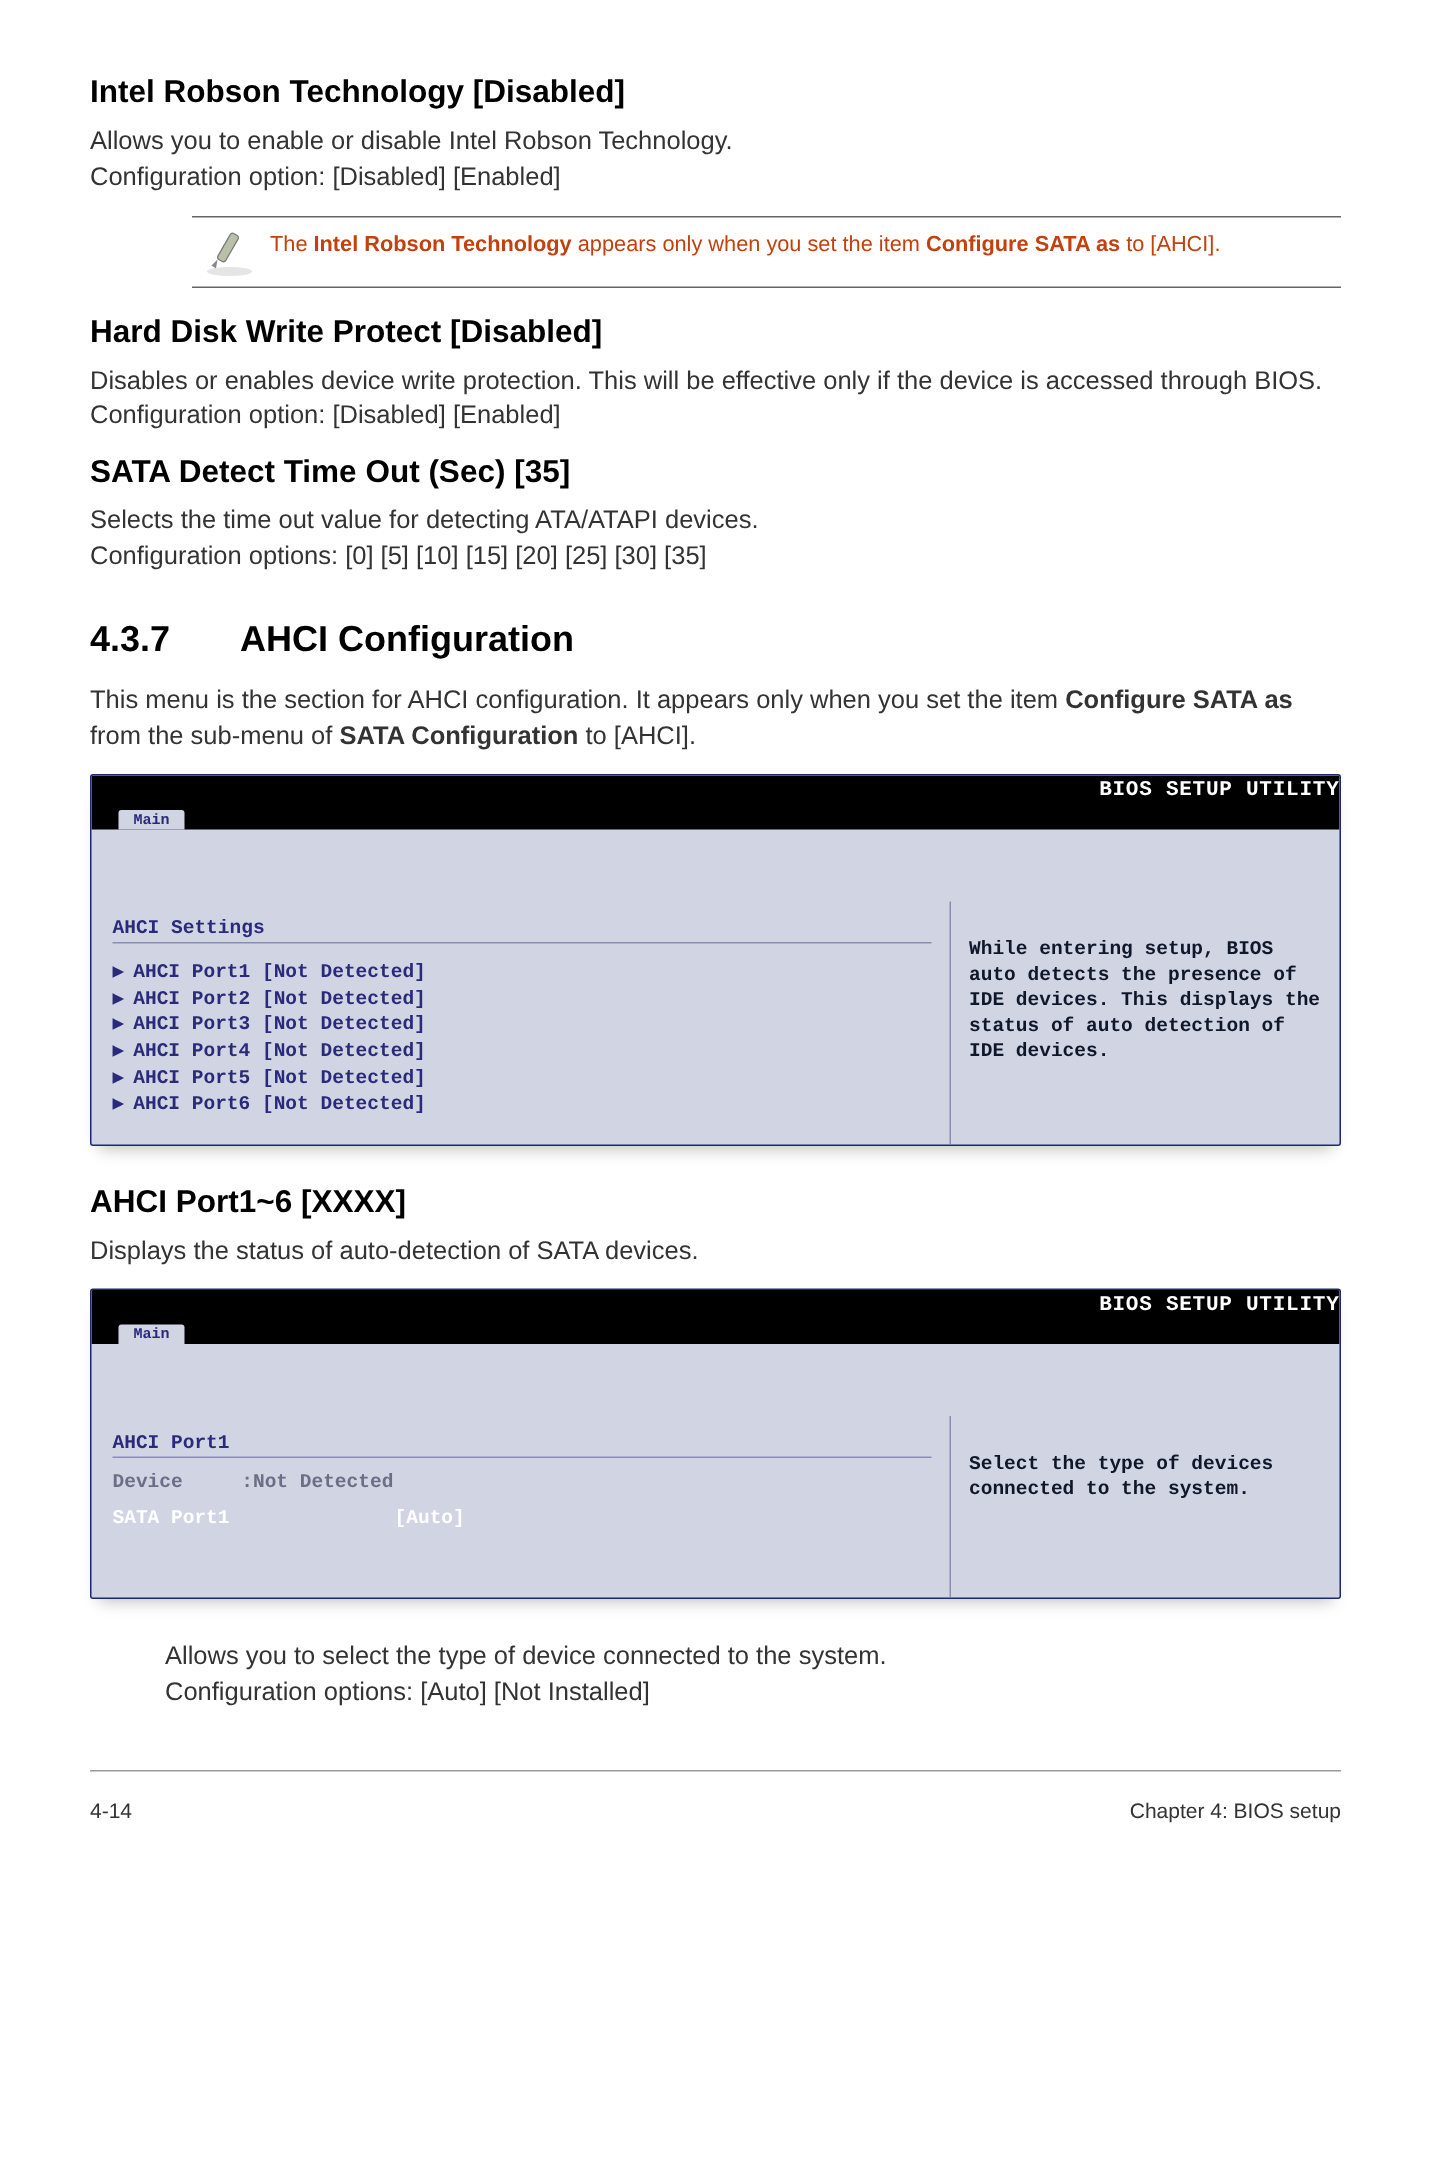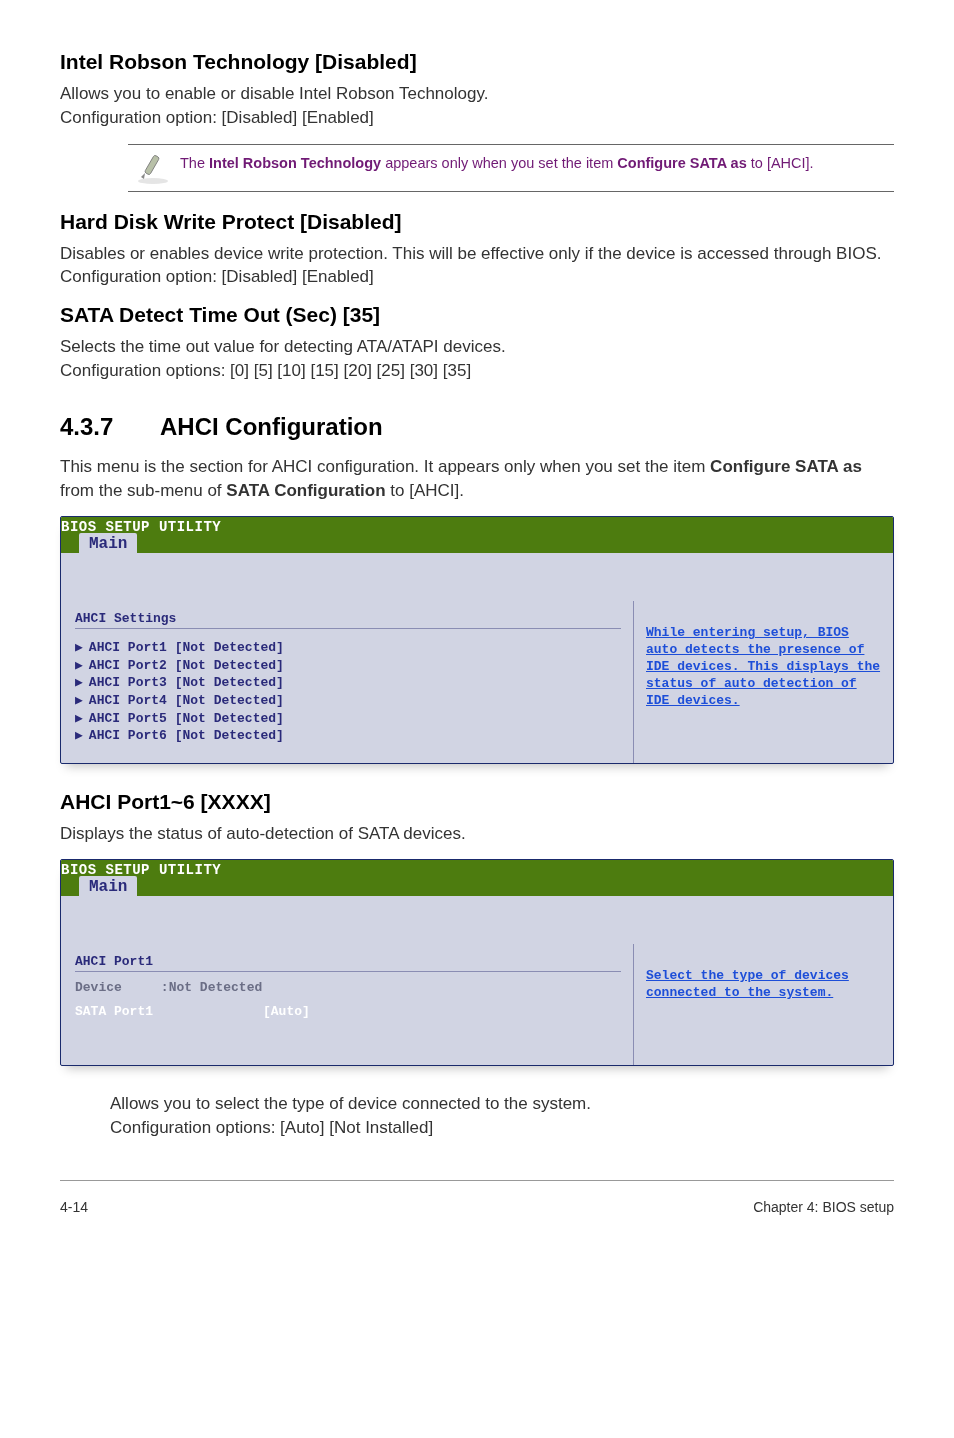--- a/index.html
+++ b/index.html
@@ -35,63 +35,63 @@
     }
     .note-icon {
       width: 52px;
       flex: 0 0 52px;
       display: flex;
       align-items: center;
       justify-content: center;
     }
     .note-text {
       font-size: 14.5px;
-      color: #701a75;
+      color: #c2410c;
       line-height: 1.4;
       padding-top: 2px;
     }
     .note-text b { font-weight: bold; }
     h2.numbered {
       font-size: 24px;
       font-weight: bold;
       color: #000;
       margin: 30px 0 14px 0;
     }
     h2.numbered .num { display:inline-block; width: 100px; }
     .bios-box {
       border: 1px solid #1a2a6c;
       border-radius: 2px;
       background: #d1d4e3;
       margin: 8px 0 26px 0;
       overflow: hidden;
       box-shadow: 0 8px 10px -6px rgba(0,0,0,0.25);
     }
     .bios-header {
-      background: #4d7c0f;
+      background: #000000;
       color: #fff;
       font-family: "Courier New", monospace;
       font-weight: bold;
       font-size: 14px;
-      text-align: left;
+      text-align: right;
       position: relative;
       height: 36px;
     }
     .bios-header .title {
       padding-top: 2px;
       letter-spacing: 0.5px;
     }
     .bios-tab {
       position: absolute;
       left: 18px;
       bottom: 0;
       background: #d1d4e3;
       color: #2a2a7a;
       font-family: "Courier New", monospace;
       font-weight: bold;
-      font-size: 16px;
+      font-size: 10px;
       padding: 2px 10px 0 10px;
       border-top-left-radius: 2px;
       border-top-right-radius: 2px;
     }
     .bios-body {
       display: flex;
       font-family: "Courier New", monospace;
       font-size: 13px;
       margin-top: 48px;
     }
@@ -119,24 +119,23 @@
     .bios-item .arrow { color: #2a2a7a; }
     .bios-left-grey {
       color: #6b6e86;
       font-weight: bold;
       line-height: 1.5;
     }
     .bios-right {
       flex: 0 0 235px;
       border-left: 1px solid #8a8db3;
       padding: 10px 12px 18px 12px;
-      color: #1d4ed8;
+      color: #0f172a;
       font-weight: bold;
       line-height: 1.3;
-      text-decoration: underline;
     }
     .bios-selected {
       color: #fff;
     }
     .bios-field-row {
       display: flex;
       justify-content: flex-start;
       gap: 110px;
       margin-top: 6px;
     }

